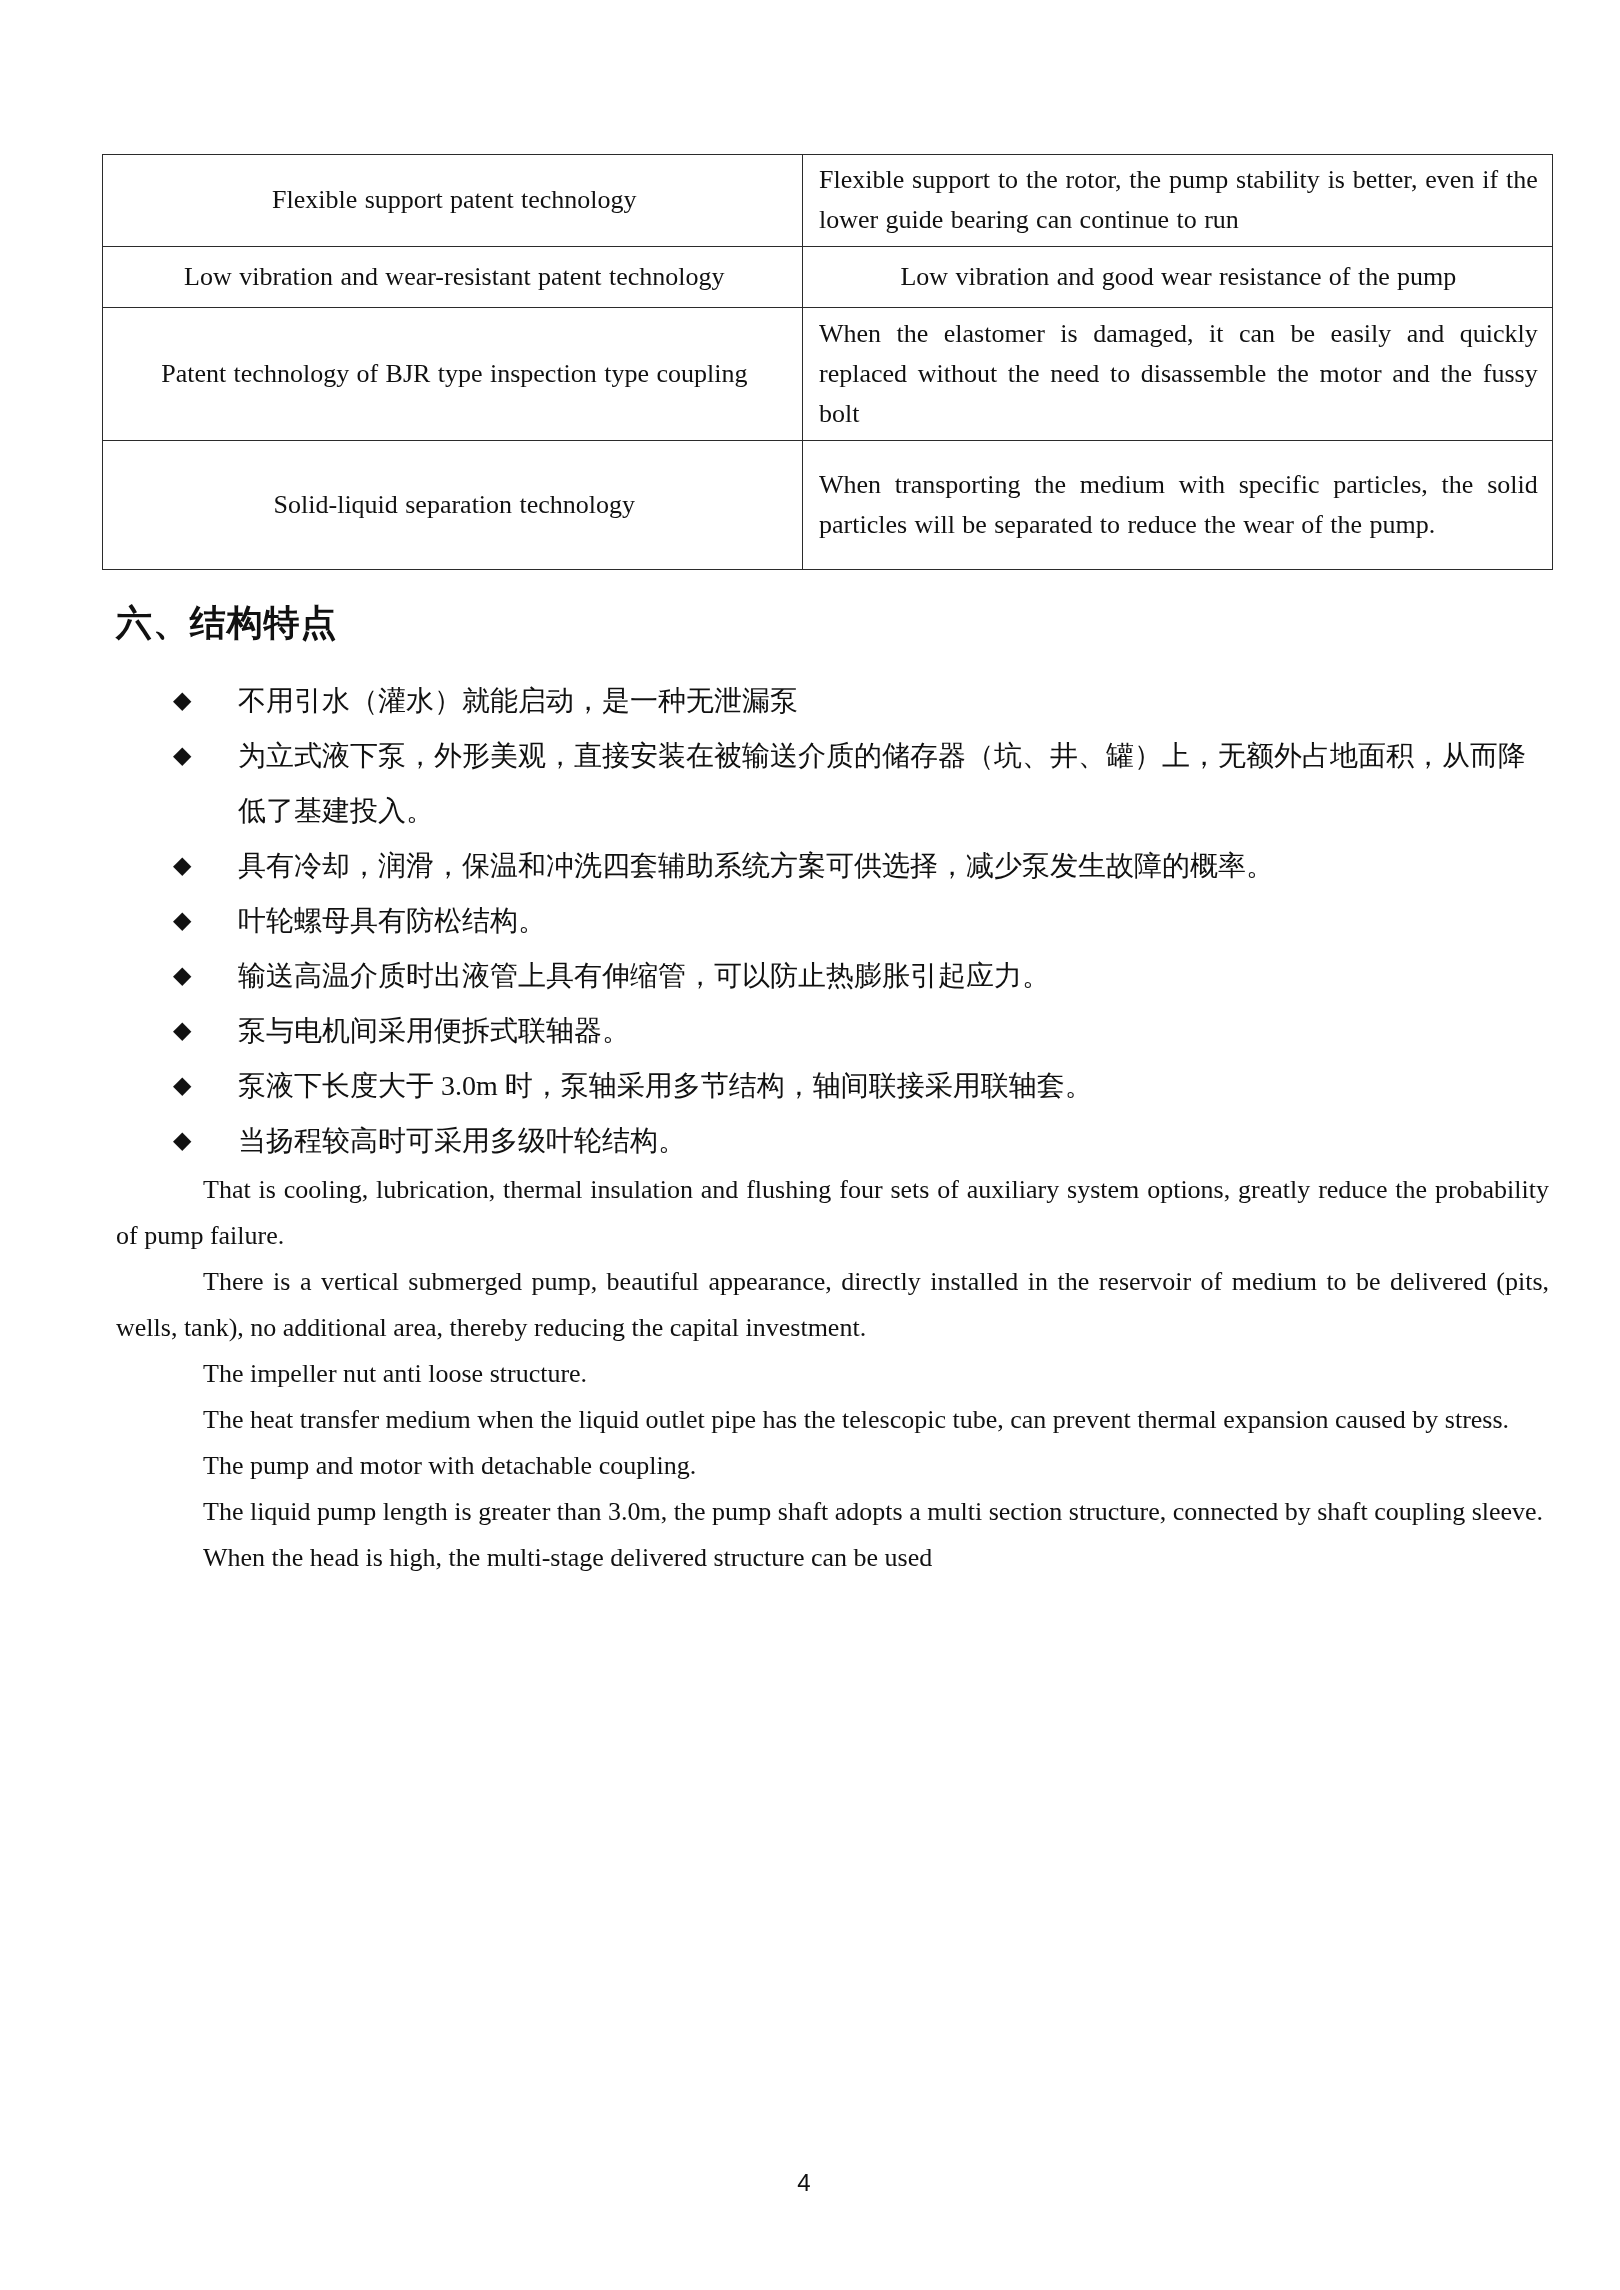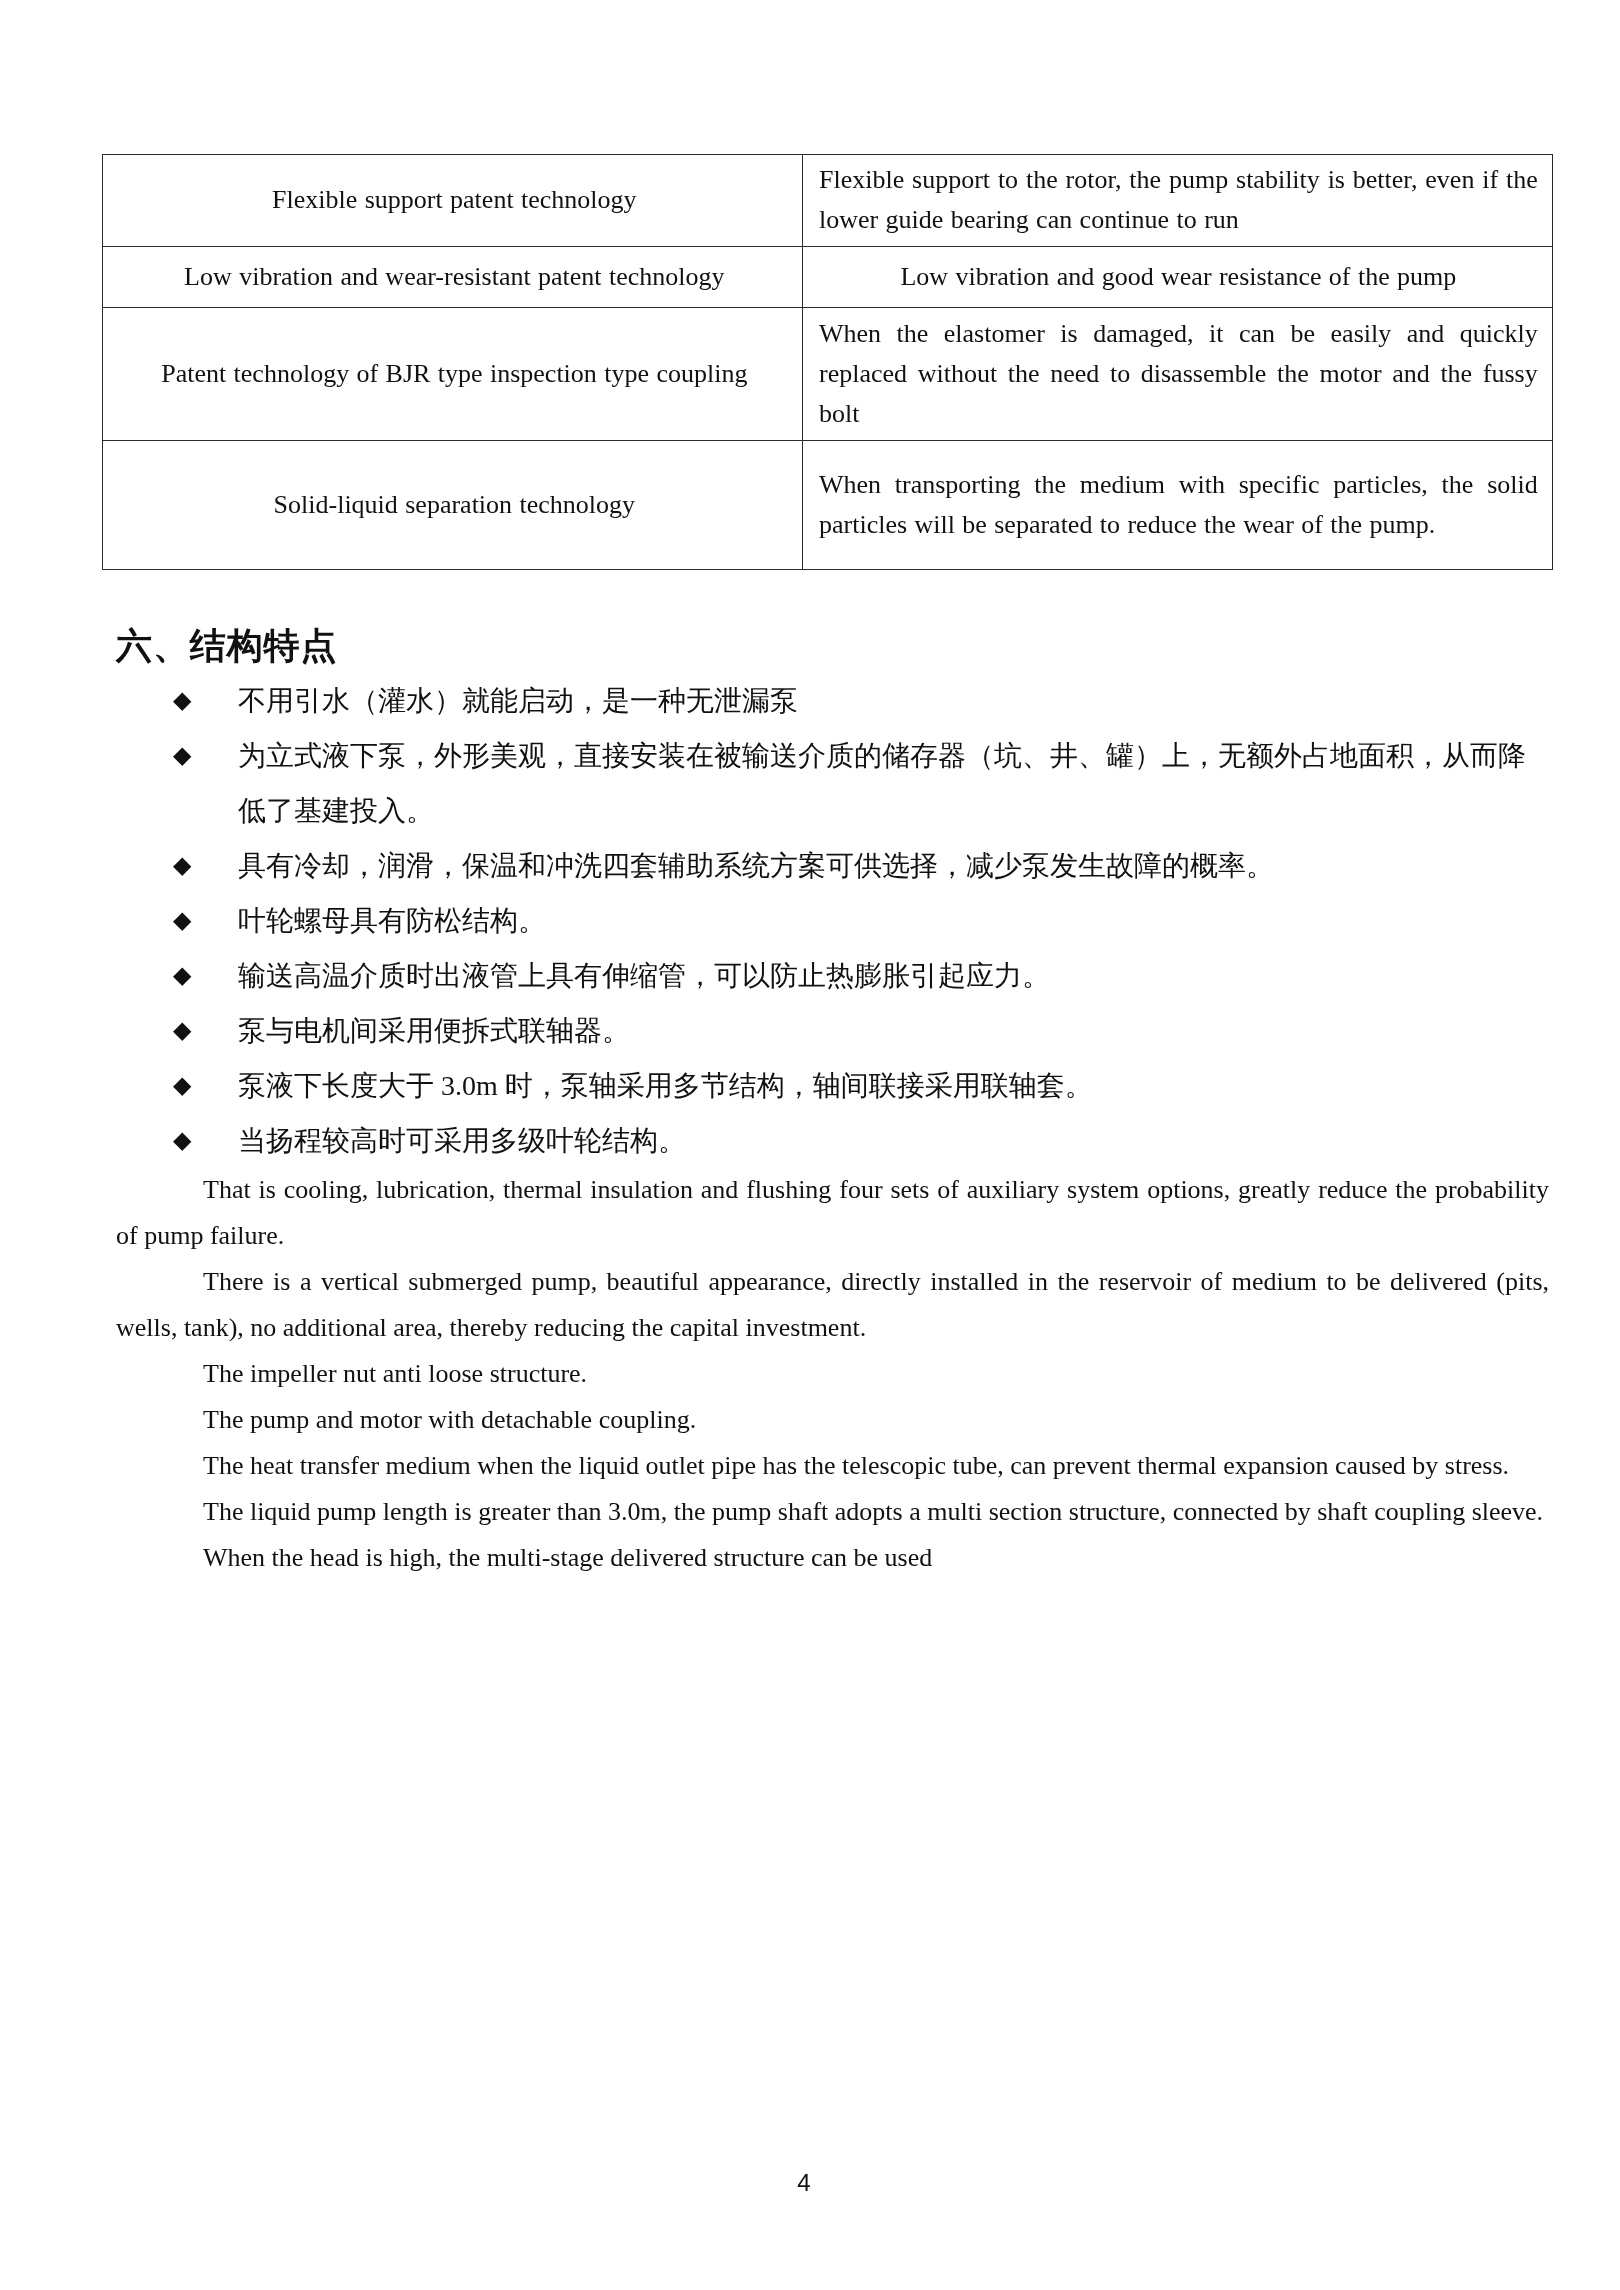--- a/index.html
+++ b/index.html
@@ -51,21 +51,20 @@
 
   
   .section-heading {
     position: absolute;
     left: 116px;
     top: 598px;
     font-size: 36px;
     line-height: 50px;
     font-weight: 700;
     letter-spacing: 0.9px;
-    margin-top: 23px;
   }
 
   
   ul.feature-list {
     position: absolute;
     left: 116px;
     top: 673px;
     width: 1437px;
     margin: 0;
     padding: 0;
@@ -180,22 +179,22 @@
     <li>
       <span class="diamond">◆</span>
       <span>当扬程较高时可采用多级叶轮结构。</span>
     </li>
   </ul>
 
   <div class="english-block">
     <p>That is cooling, lubrication, thermal insulation and flushing four sets of auxiliary system options, greatly reduce the probability of pump failure.</p>
     <p>There is a vertical submerged pump, beautiful appearance, directly installed in the reservoir of medium to be delivered (pits, wells, tank), no additional area, thereby reducing the capital investment.</p>
     <p>The impeller nut anti loose structure.</p>
+    <p>The heat transfer medium when the liquid outlet pipe has the telescopic tube, can prevent thermal expansion caused by stress.</p>
     <p>The pump and motor with detachable coupling.</p>
-    <p>The heat transfer medium when the liquid outlet pipe has the telescopic tube, can prevent thermal expansion caused by stress.</p>
     <p>The liquid pump length is greater than 3.0m, the pump shaft adopts a multi section structure, connected by shaft coupling sleeve.</p>
     <p>When the head is high, the multi-stage delivered structure can be used</p>
   </div>
 
   <div class="page-number">4</div>
 
 </div>
 
 
 </body></html>

